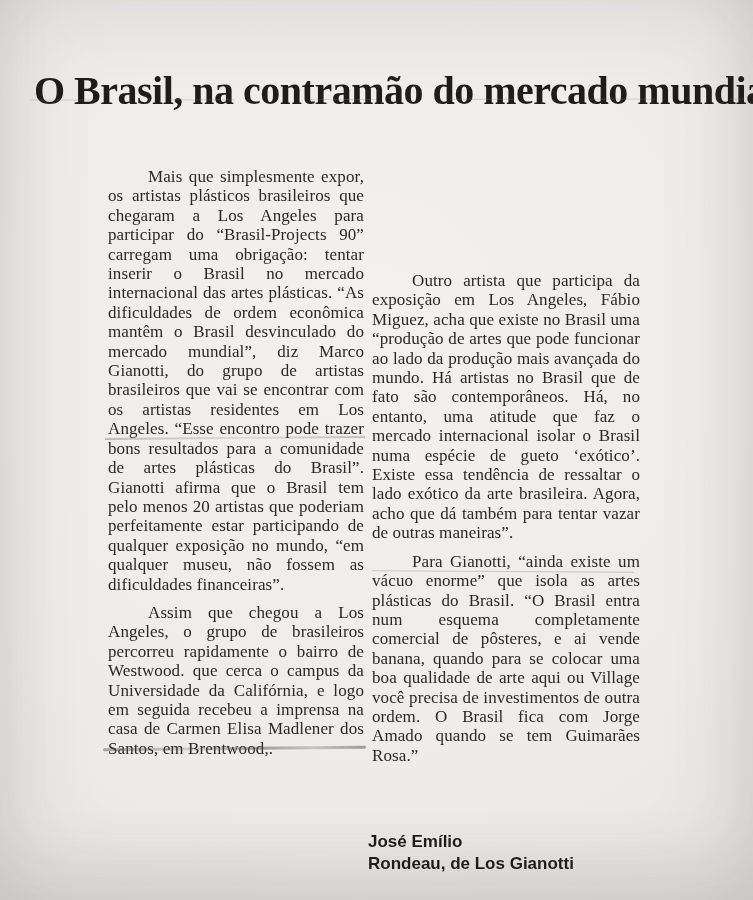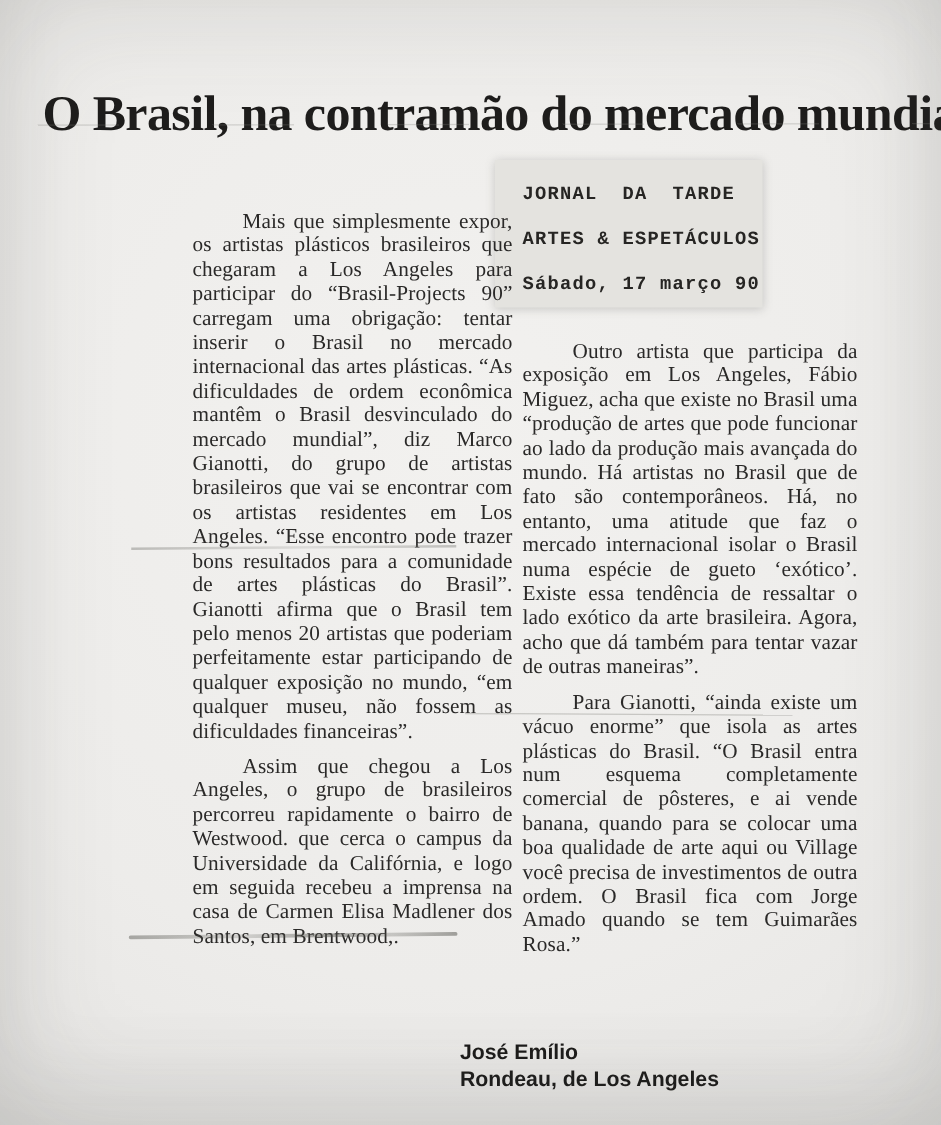--- a/index.html
+++ b/index.html
@@ -60,21 +60,20 @@
     line-height: 15px;
     margin: 0 0 21px 0;
   }
   .column {
     position: absolute;
     text-align: justify;
     font-size: 17px;
     line-height: 19.4px;
     letter-spacing: 0.1px;
     color: #2a2928;
-    margin-left: 46px;
   }
   .col-left  { left: 108px; top: 167px; width: 256px; }
   .col-right { left: 372px; top: 271px; width: 268px; }
   .column p {
     margin: 0 0 9px 0;
     text-indent: 40px;
   }
   .column p.no-indent { text-indent: 0; }
   .byline {
     position: absolute;
@@ -112,38 +111,33 @@
 </style>
 </head>
 <body>
 
 <div class="photo">
 
   <h1 class="headline">O Brasil, na contramão do mercado mundial.</h1>
 
   <div class="cut-line-top"></div>
 
-  <div class="masthead">
-    <div class="mh-line">JORNAL  DA  TARDE</div>
-    <div class="mh-line">ARTES &amp; ESPETÁCULOS</div>
-    <div class="mh-line">Sábado, 17 março 90</div>
-  </div>
 
   <div class="column col-left">
     <p>Mais que simplesmente expor, os artistas plásticos brasileiros que chegaram a Los Angeles para participar do “Brasil-Projects 90” carregam uma obrigação: tentar inserir o Brasil no mercado internacional das artes plásticas. “As dificuldades de ordem econômica mantêm o Brasil desvinculado do mercado mundial”, diz Marco Gianotti, do grupo de artistas brasileiros que vai se encontrar com os artistas residentes em Los Angeles. “Esse encontro pode trazer bons resultados para a comunidade de artes plásticas do Brasil”. Gianotti afirma que o Brasil tem pelo menos 20 artistas que poderiam perfeitamente estar participando de qualquer exposição no mundo, “em qualquer museu, não fossem as dificuldades financeiras”.</p>
     <p>Assim que chegou a Los Angeles, o grupo de brasileiros percorreu rapidamente o bairro de Westwood. que cerca o campus da Universidade da Califórnia, e logo em seguida recebeu a imprensa na casa de Carmen Elisa Madlener dos Santos, em Brentwood,.</p>
   </div>
 
   <div class="column col-right">
     <p>Outro artista que participa da exposição em Los Angeles, Fábio Miguez, acha que existe no Brasil uma “produção de artes que pode funcionar ao lado da produção mais avançada do mundo. Há artistas no Brasil que de fato são contemporâneos. Há, no entanto, uma atitude que faz o mercado internacional isolar o Brasil numa espécie de gueto ‘exótico’. Existe essa tendência de ressaltar o lado exótico da arte brasileira. Agora, acho que dá também para tentar vazar de outras maneiras”.</p>
     <p>Para Gianotti, “ainda existe um vácuo enorme” que isola as artes plásticas do Brasil. “O Brasil entra num esquema completamente comercial de pôsteres, e ai vende banana, quando para se colocar uma boa qualidade de arte aqui ou Village você precisa de investimentos de outra ordem. O Brasil fica com Jorge Amado quando se tem Guimarães Rosa.”</p>
   </div>
 
   <div class="crease-left"></div>
   <div class="tear-left-bottom"></div>
   <div class="crease-right"></div>
 
   <div class="byline">
     <div>José Emílio</div>
-    <div>Rondeau, de Los Angeles</div>
+    <div>Rondeau, de Los Gianotti</div>
   </div>
 
 </div>
 
 </body></html>

